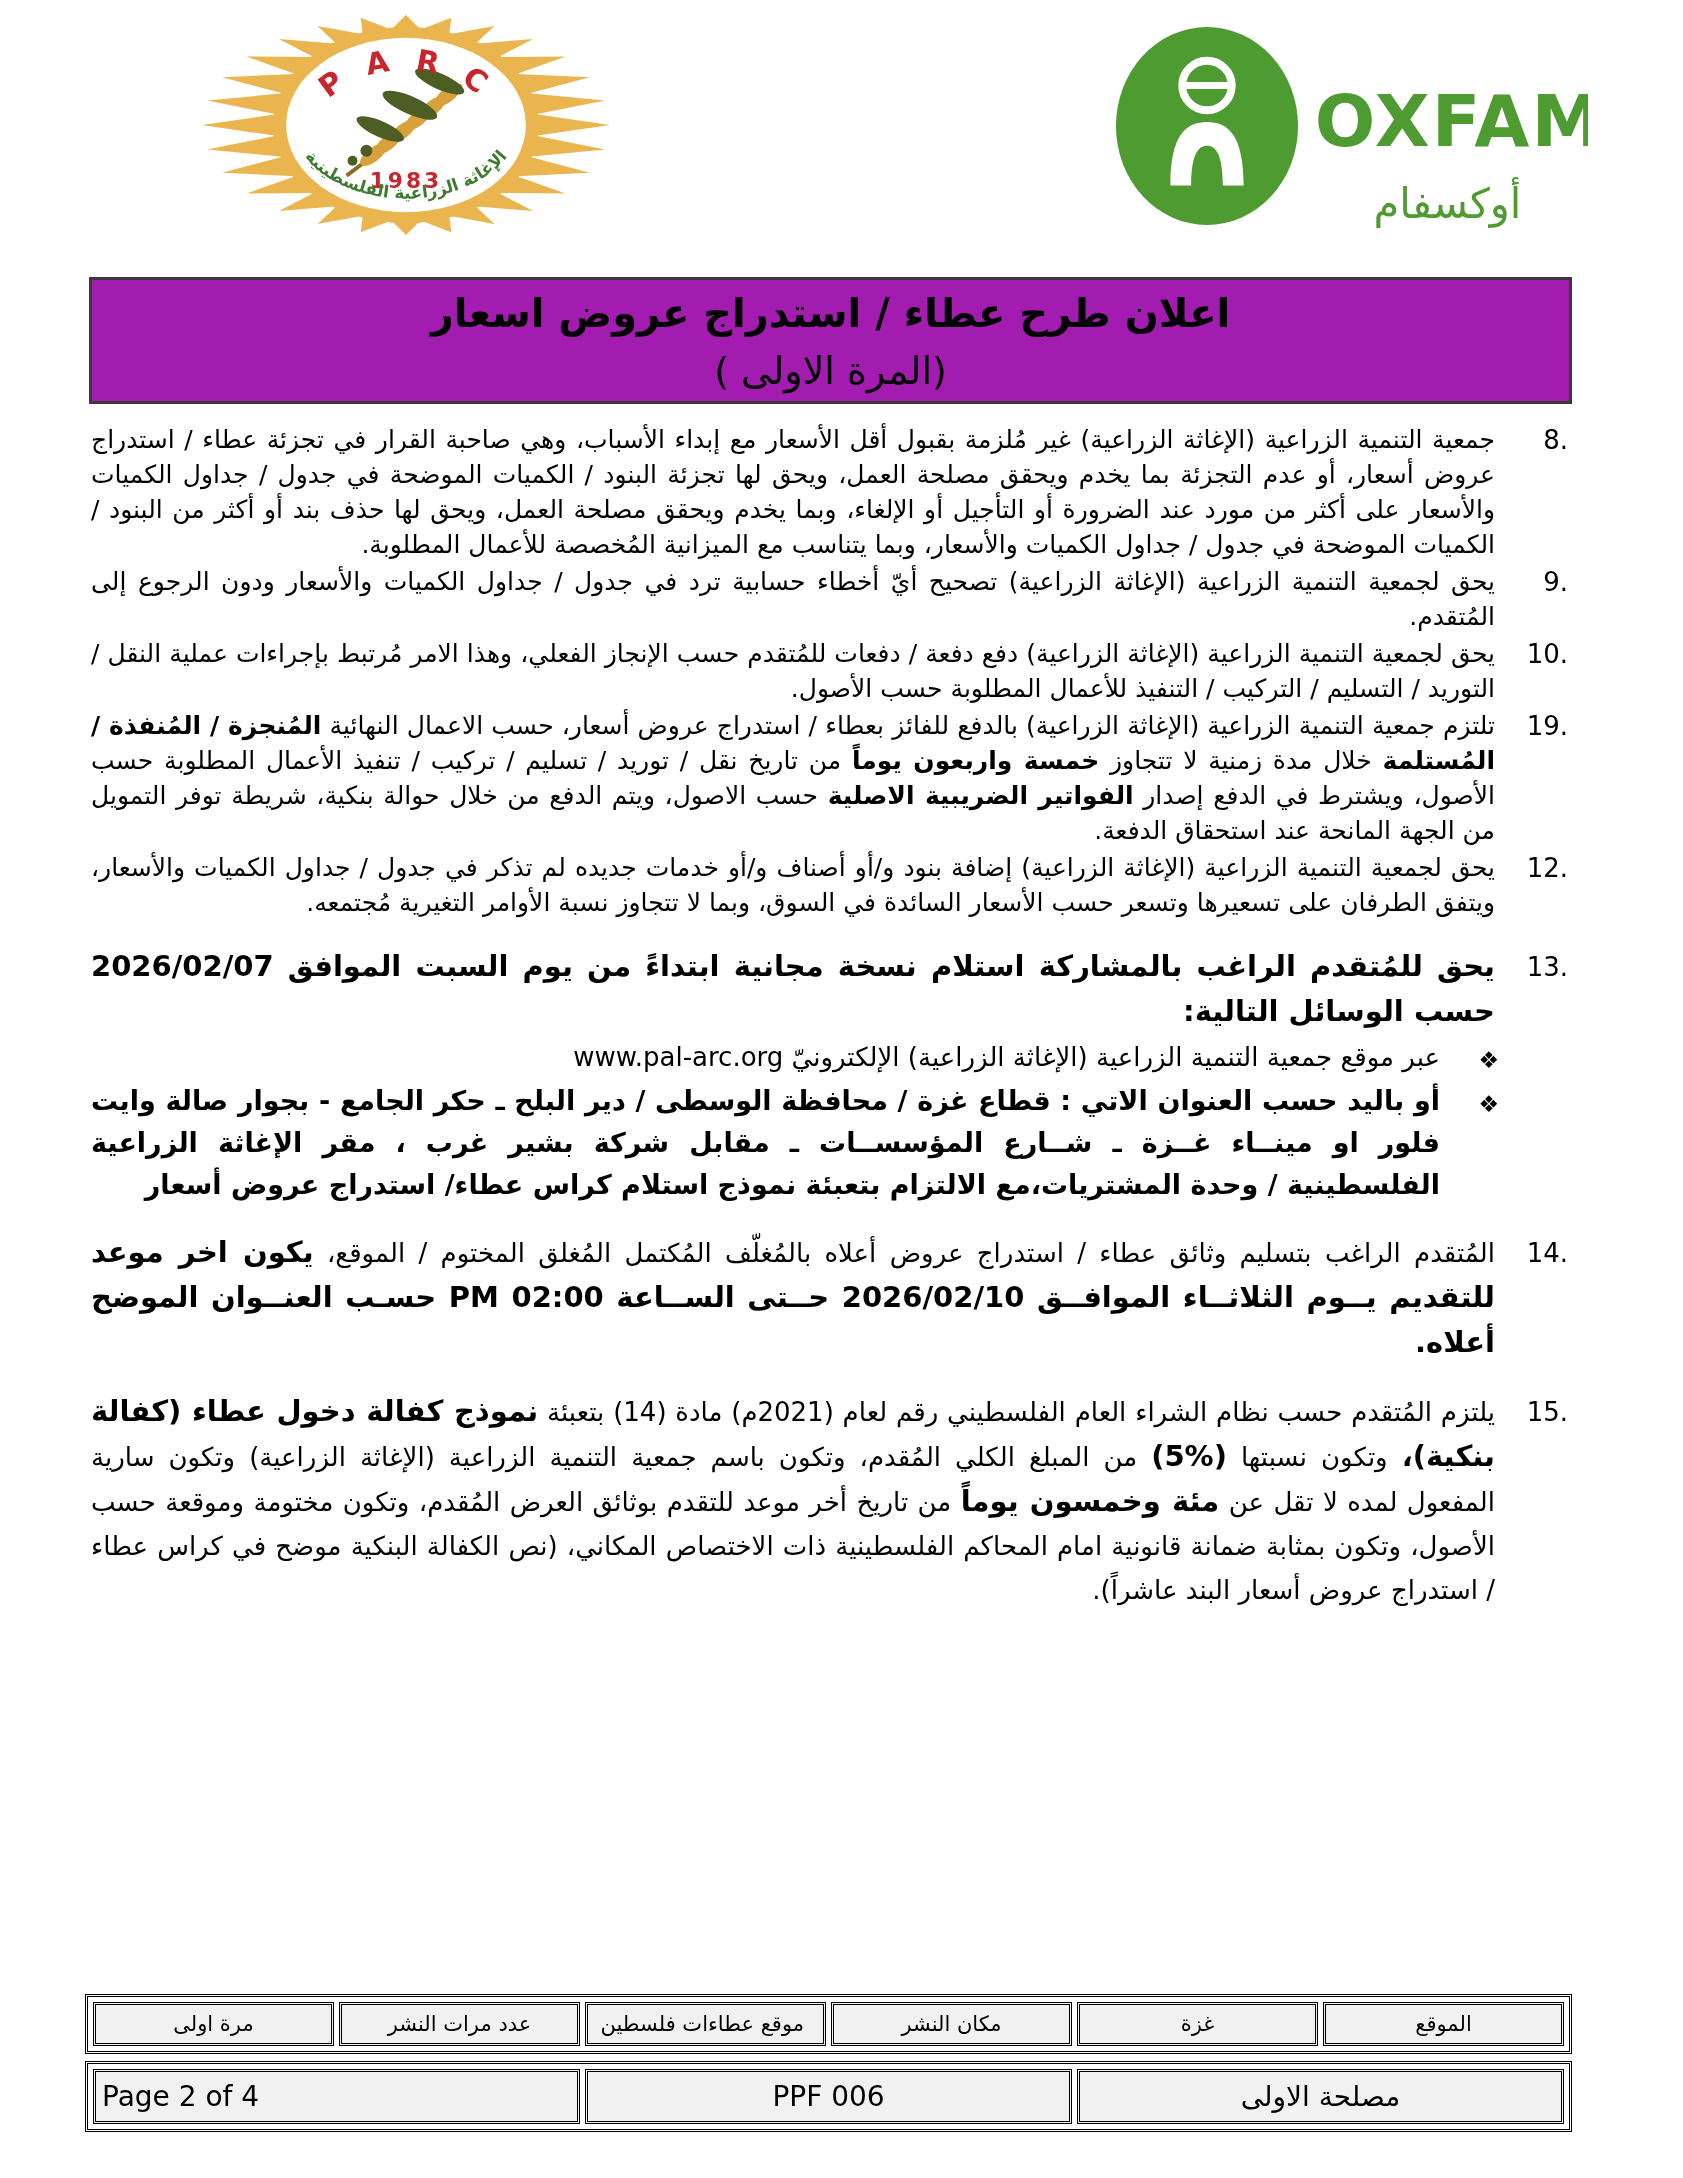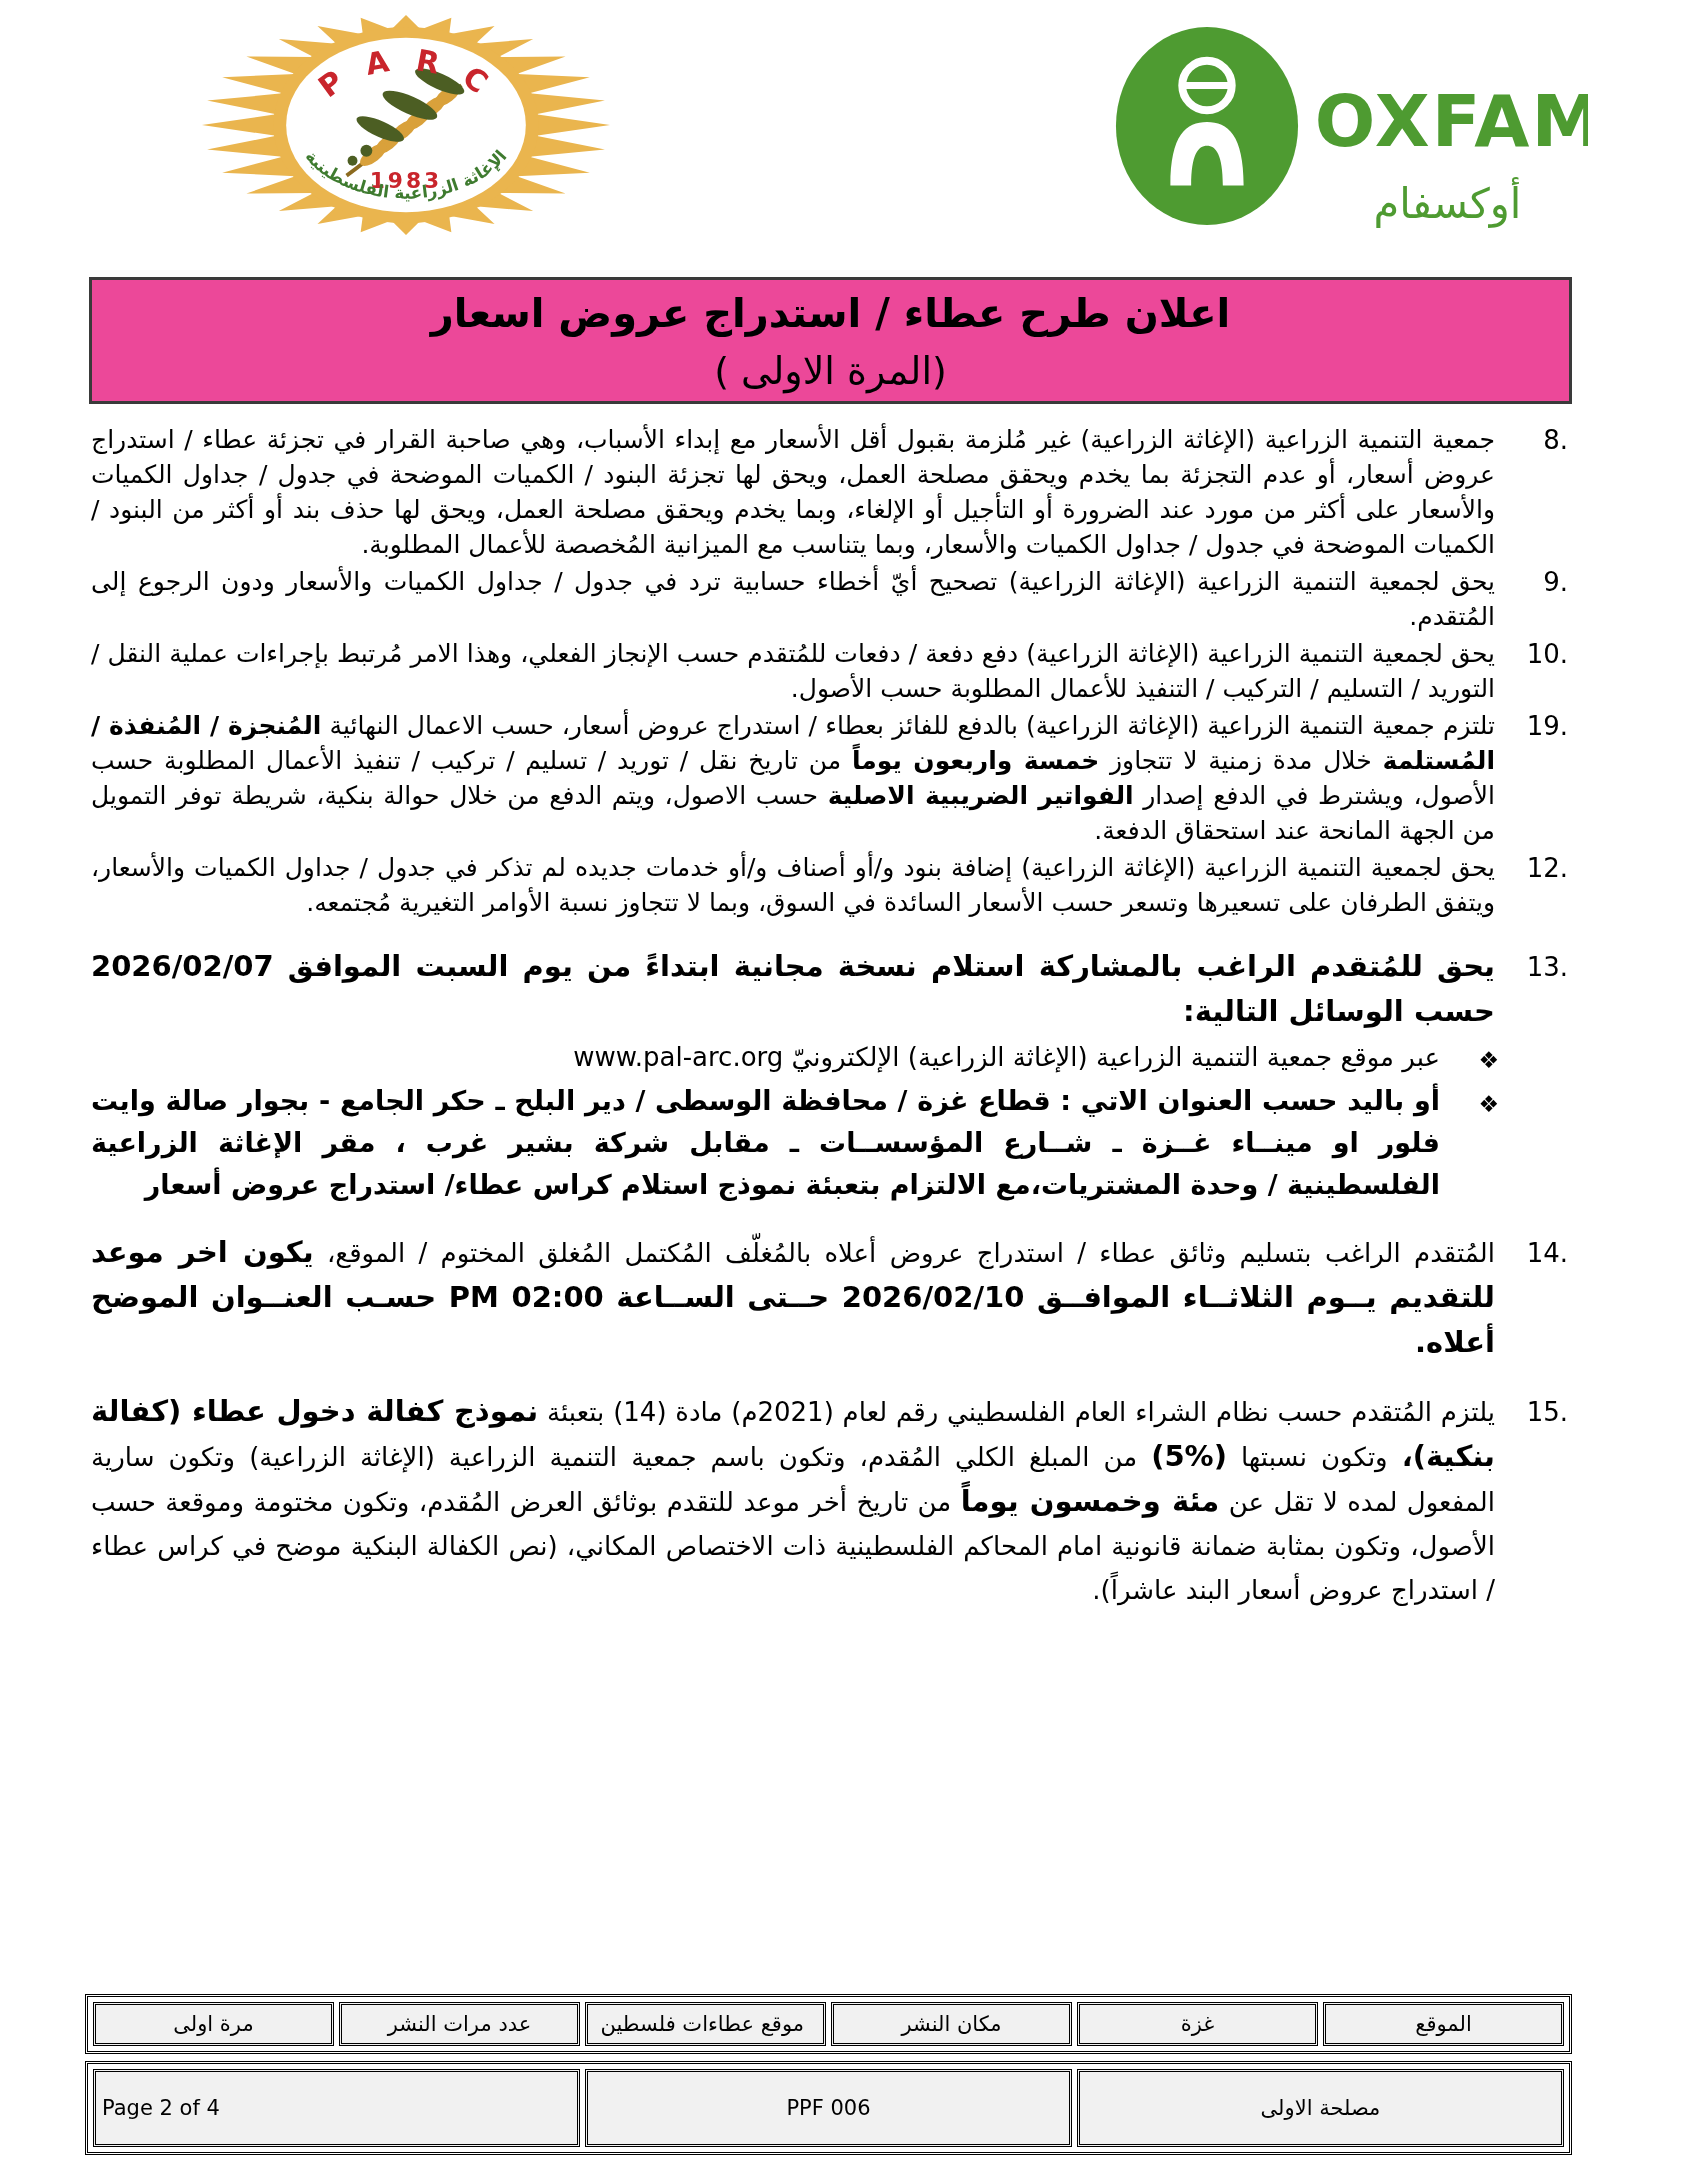--- a/index.html
+++ b/index.html
@@ -5,21 +5,21 @@
   html,body{margin:0;padding:0;background:#ffffff;}
   .page{position:relative;width:1683px;height:2178px;background:#fff;overflow:hidden;
         font-family:"DejaVu Sans",sans-serif;direction:rtl;color:#000;}
 
   
   .parc-logo{position:absolute;top:14px;left:198px;width:416px;height:228px;}
   .oxfam-logo{position:absolute;top:20px;left:1111px;width:477px;height:216px;}
 
   
   .title-box{position:absolute;top:277px;left:89px;width:1483px;height:127px;box-sizing:border-box;
-             background:#ec4899;border:3px solid #3a3a3a;text-align:center;}
+             background:#a21caf;border:3px solid #3a3a3a;text-align:center;}
   .title-line1{font-weight:bold;font-size:40px;line-height:63px;margin-top:2px;}
   .title-line2{font-weight:normal;font-size:38px;line-height:53px;}
 
   
   .content{position:absolute;top:420px;left:91px;width:1485px;box-sizing:border-box;}
   .item{position:relative;padding-right:81px;text-align:justify;
         font-size:25px;line-height:35px;margin-top:2px;}
   .item .num{position:absolute;right:8px;top:1px;direction:ltr;font-size:26px;}
   .item.big{font-size:26px;line-height:44px;margin-top:24px;}
   .item.big b{font-size:29px;}
@@ -31,21 +31,21 @@
   .bullet.bb{font-weight:bold;font-size:27px;}
   .btext{text-align:justify;}
 
   
   .footer{position:absolute;left:85px;top:1994px;width:1487px;}
   .footer table{width:100%;table-layout:fixed;border-collapse:separate;border-spacing:5px;
                 border:3px double #000;background:#fff;}
   .footer td{border:3px double #000;background:#f1f1f1;text-align:center;
              font-size:21px;padding:7px 19px;overflow:hidden;white-space:nowrap;}
   .footer .t2{margin-top:7px;}
-  .footer .t2 td{font-size:21px;padding:24px 6px;}
+  .footer .t2 td{font-size:28px;padding:8px 6px;}
   .footer .latin-cell{direction:ltr;text-align:left;padding-left:18px;font-size:25px;}
 </style>
 </head>
 <body>
 
 <div class="page">
 
   <svg class="parc-logo" viewBox="0 0 420 230">
     <defs>
       <path id="parcTopArc" d="M 122,102 A 92,64 0 0 1 298,102" fill="none"></path>

